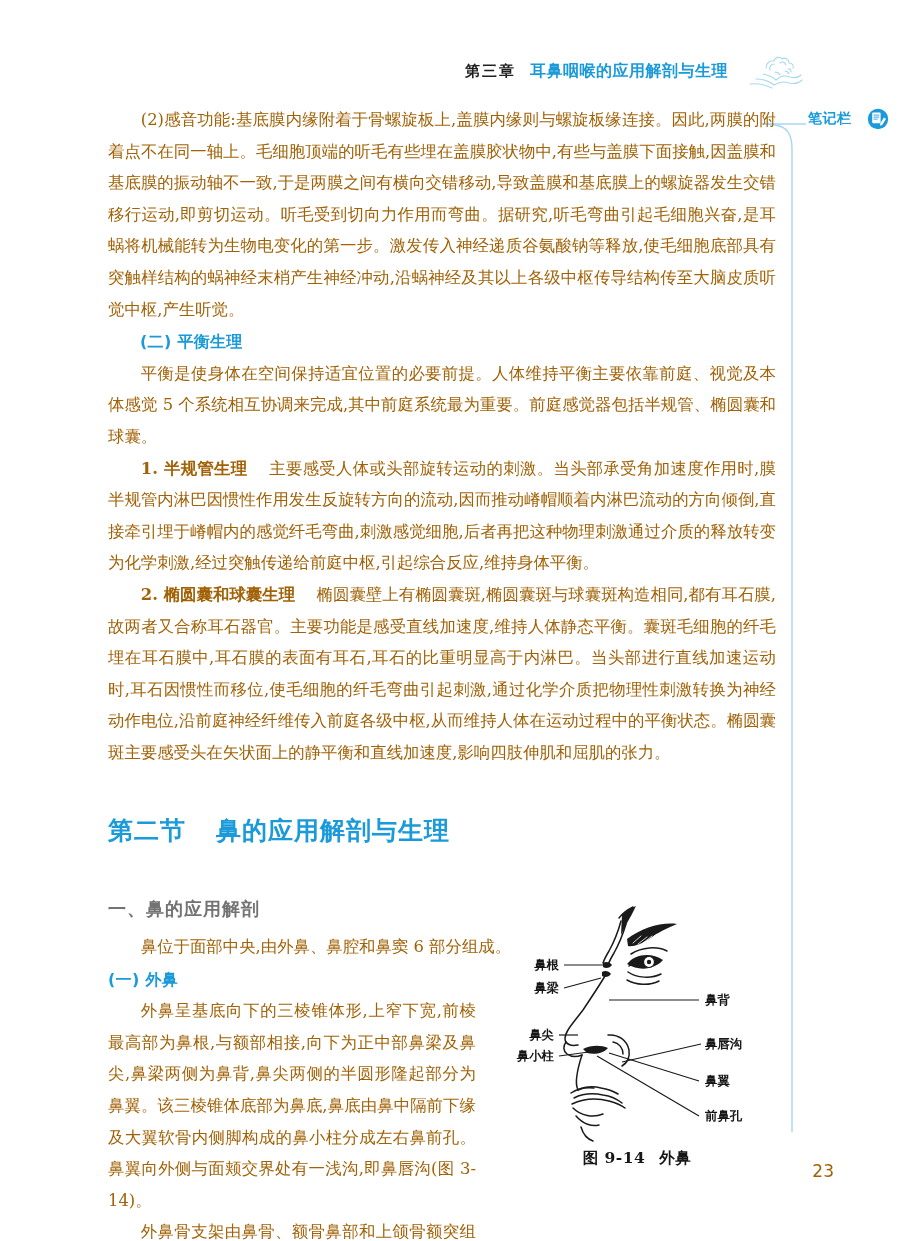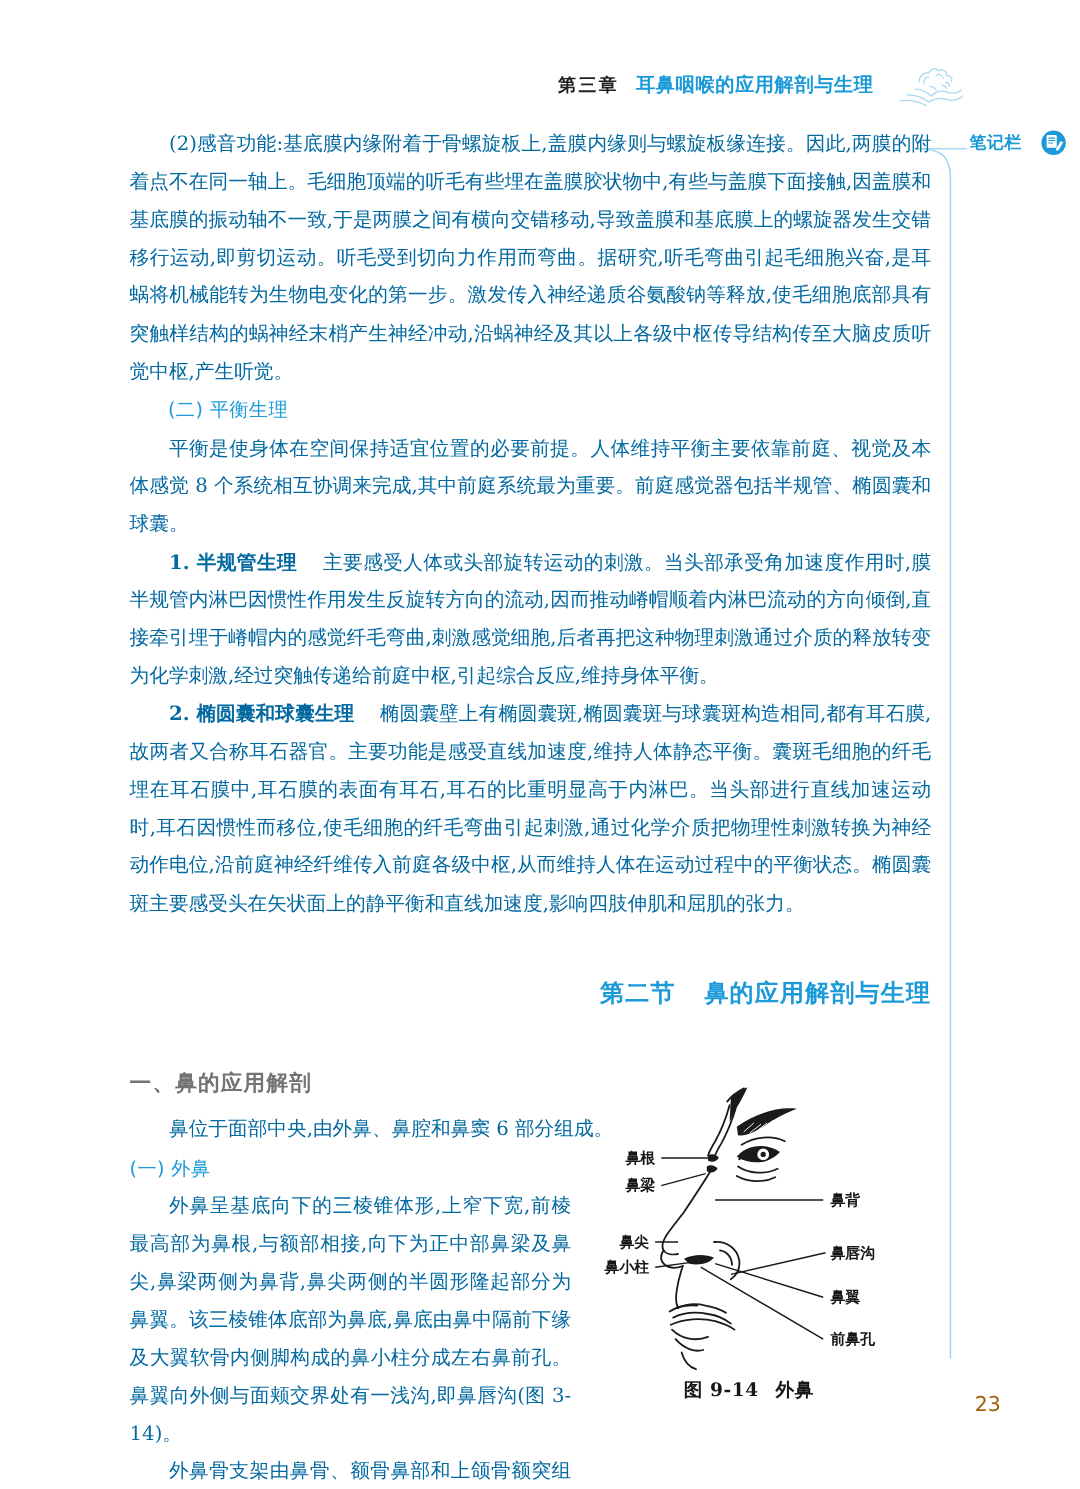--- a/index.html
+++ b/index.html
@@ -53,53 +53,53 @@
     position:absolute; left:108px; top:104px; width:668px;
   }
   p.body{
     margin:0;
     font-family:"DejaVu Serif","Liberation Serif",serif;
     font-size:16.4px;
     line-height:31.6px;
     text-align:justify;
     text-justify:inter-ideograph;
     letter-spacing:0px;
-    color:#0369a1;
+    color:#a16207;
   }
   p.ind{text-indent:2em;}
 
   h4.sub-blue{
     margin:1px 0 0 0;
     text-indent:2em;
     font-family:"DejaVu Sans","Liberation Sans",sans-serif;
-    font-size:16px; font-weight:400; color:#1a9ad9;
+    font-size:16px; font-weight:700; color:#1a9ad9;
     line-height:31.6px; letter-spacing:.3px;
   }
   .num-lead{font-weight:700;}
   .gap{display:inline-block;width:1.3em;}
 
   
   h2.section{
-    margin:0; text-align:right;
-    font-family:"DejaVu Sans","Liberation Sans",sans-serif;
-    font-size:20px; font-weight:700; color:#1a9ad9;
+    margin:0; text-align:left;
+    font-family:"DejaVu Sans","Liberation Sans",sans-serif;
+    font-size:25px; font-weight:700; color:#1a9ad9;
     letter-spacing:1px;
   }
   .sec-gap{display:inline-block;width:1.2em;}
 
   h3.sub-cn{
     margin:0;
     font-family:"DejaVu Serif","Liberation Serif",serif;
     font-size:18px; font-weight:700; color:#737373;
     letter-spacing:1px; line-height:31.6px;
   }
 
   
   .figure{
-    position:absolute; left:496px; top:884px; width:256px;
+    position:absolute; left:509px; top:884px; width:256px;
   }
   .figure svg{display:block;}
   .fig-cap{
     margin-top:2px; text-align:center;
     font-family:"DejaVu Serif","Liberation Serif",serif;
     font-size:15.5px; font-weight:700; color:#171717; letter-spacing:.5px;
   }
   .fig-gap{display:inline-block;width:.9em;}
 
   
@@ -162,21 +162,21 @@
       </span>
     </div>
   </div>
 
   <div class="col">
 
     <p class="body ind">(2)感音功能:基底膜内缘附着于骨螺旋板上,盖膜内缘则与螺旋板缘连接。因此,两膜的附着点不在同一轴上。毛细胞顶端的听毛有些埋在盖膜胶状物中,有些与盖膜下面接触,因盖膜和基底膜的振动轴不一致,于是两膜之间有横向交错移动,导致盖膜和基底膜上的螺旋器发生交错移行运动,即剪切运动。听毛受到切向力作用而弯曲。据研究,听毛弯曲引起毛细胞兴奋,是耳蜗将机械能转为生物电变化的第一步。激发传入神经递质谷氨酸钠等释放,使毛细胞底部具有突触样结构的蜗神经末梢产生神经冲动,沿蜗神经及其以上各级中枢传导结构传至大脑皮质听觉中枢,产生听觉。</p>
 
     <h4 class="sub-blue">(二) 平衡生理</h4>
 
-    <p class="body ind">平衡是使身体在空间保持适宜位置的必要前提。人体维持平衡主要依靠前庭、视觉及本体感觉 8 个系统相互协调来完成,其中前庭系统最为重要。前庭感觉器包括半规管、椭圆囊和球囊。</p>
+    <p class="body ind">平衡是使身体在空间保持适宜位置的必要前提。人体维持平衡主要依靠前庭、视觉及本体感觉 5 个系统相互协调来完成,其中前庭系统最为重要。前庭感觉器包括半规管、椭圆囊和球囊。</p>
 
     <p class="body ind">
       <span class="num-lead">1. 半规管生理</span><span class="gap"></span><span>主要感受人体或头部旋转运动的刺激。当头部承受角加速度作用时,膜半规管内淋巴因惯性作用发生反旋转方向的流动,因而推动嵴帽顺着内淋巴流动的方向倾倒,直接牵引埋于嵴帽内的感觉纤毛弯曲,刺激感觉细胞,后者再把这种物理刺激通过介质的释放转变为化学刺激,经过突触传递给前庭中枢,引起综合反应,维持身体平衡。</span>
     </p>
 
     <p class="body ind">
       <span class="num-lead">2. 椭圆囊和球囊生理</span><span class="gap"></span><span>椭圆囊壁上有椭圆囊斑,椭圆囊斑与球囊斑构造相同,都有耳石膜,故两者又合称耳石器官。主要功能是感受直线加速度,维持人体静态平衡。囊斑毛细胞的纤毛埋在耳石膜中,耳石膜的表面有耳石,耳石的比重明显高于内淋巴。当头部进行直线加速运动时,耳石因惯性而移位,使毛细胞的纤毛弯曲引起刺激,通过化学介质把物理性刺激转换为神经动作电位,沿前庭神经纤维传入前庭各级中枢,从而维持人体在运动过程中的平衡状态。椭圆囊斑主要感受头在矢状面上的静平衡和直线加速度,影响四肢伸肌和屈肌的张力。</span>
     </p>
 
     <div style="height:46px"></div>

